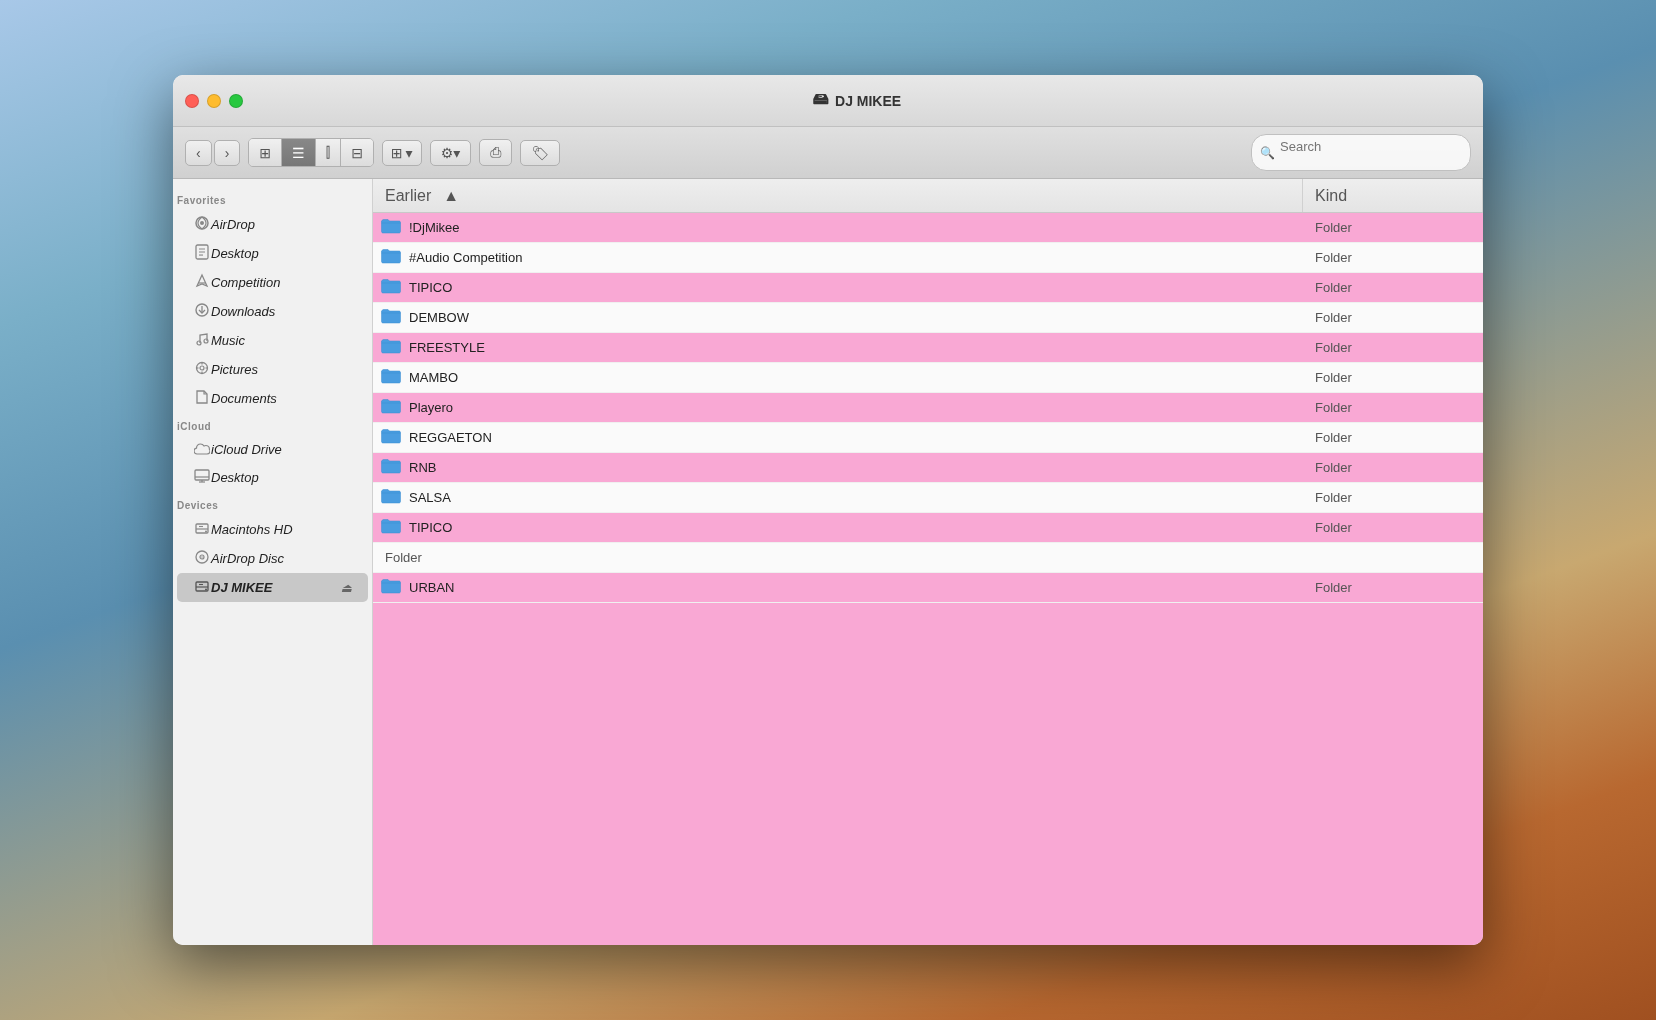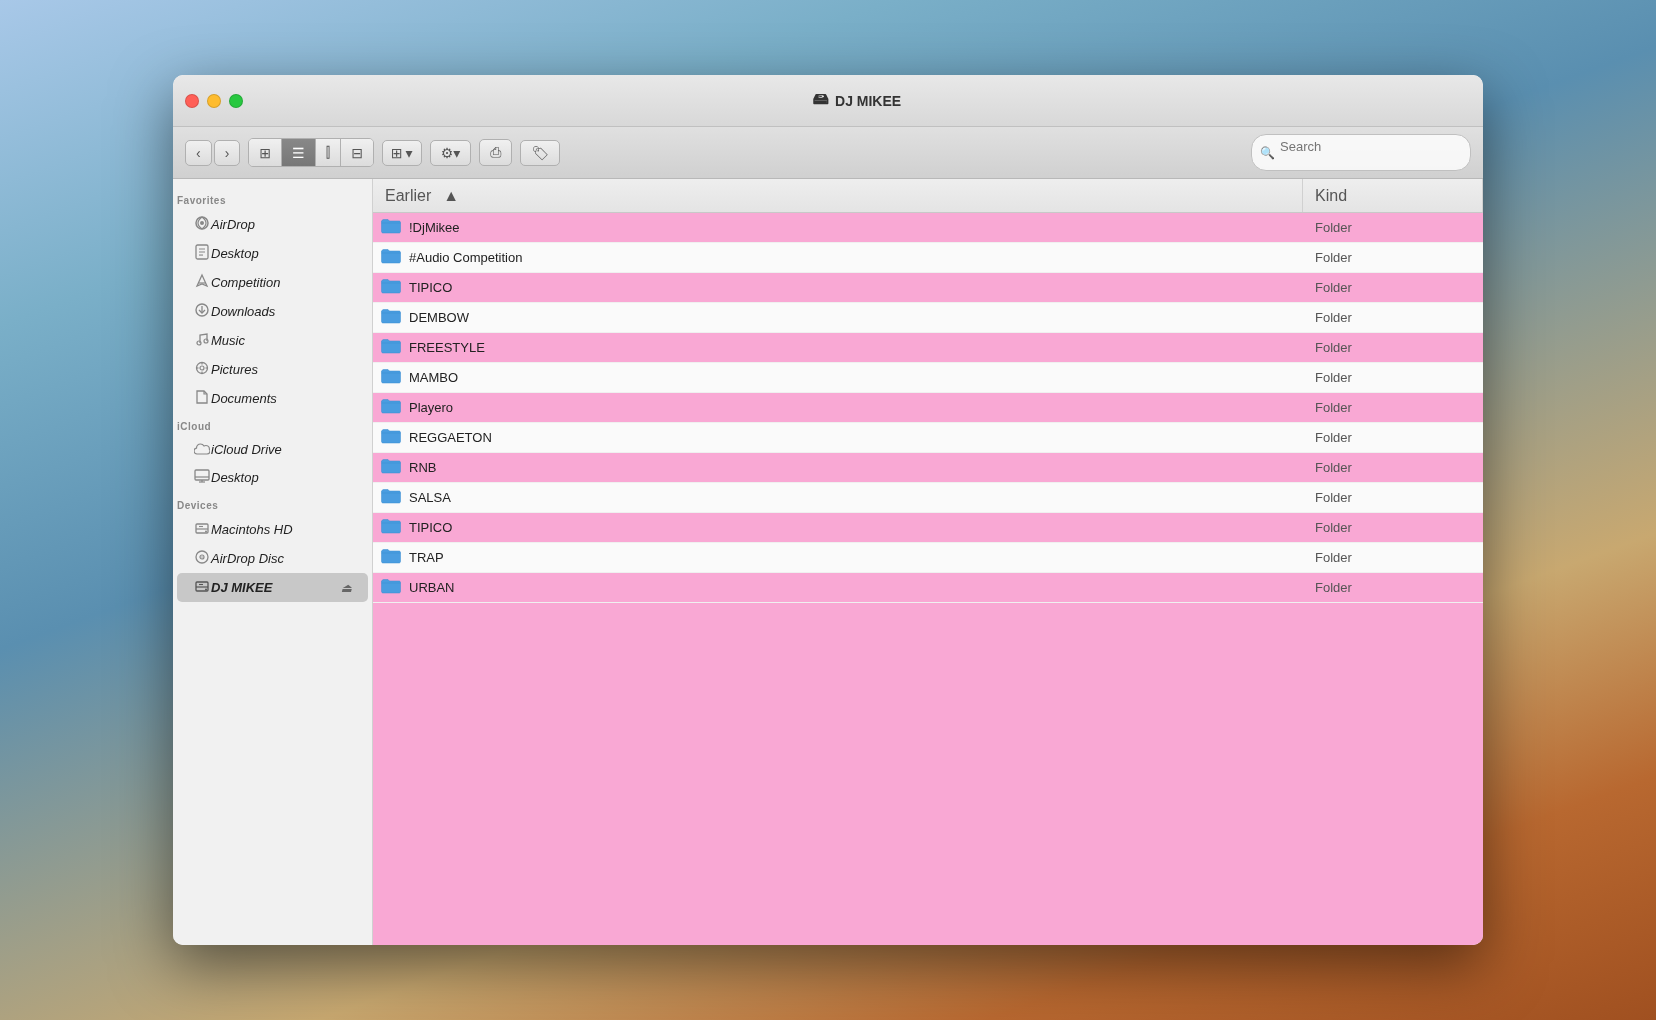--- a/index.html
+++ b/index.html
@@ -644,29 +644,20 @@
           <svg width="20" height="16" viewBox="0 0 20 16" fill="none">
             <path d="M1 3 C1 2 1.8 1.5 2.5 1.5 L7 1.5 L8.5 3 L18 3 C18.8 3 19.5 3.7 19.5 4.5 L19.5 13.5 C19.5 14.3 18.8 15 18 15 L2 15 C1.2 15 0.5 14.3 0.5 13.5 L0.5 3 Z" fill="#4a9de0" stroke="#3a8dd0" stroke-width="0.5"></path>
             <path d="M0.5 5 L19.5 5" stroke="#3a8dd0" stroke-width="0.5"></path>
           </svg>
         </span>
         <span>TIPICO</span>
       </div>
       <div class="file-kind-col">Folder</div>
     </div>
           <div class="file-row">
-      <div class="file-name-col">
-        <span class="folder-icon">
-          <svg width="20" height="16" viewBox="0 0 20 16" fill="none">
-            <path d="M1 3 C1 2 1.8 1.5 2.5 1.5 L7 1.5 L8.5 3 L18 3 C18.8 3 19.5 3.7 19.5 4.5 L19.5 13.5 C19.5 14.3 18.8 15 18 15 L2 15 C1.2 15 0.5 14.3 0.5 13.5 L0.5 3 Z" fill="#4a9de0" stroke="#3a8dd0" stroke-width="0.5"></path>
-            <path d="M0.5 5 L19.5 5" stroke="#3a8dd0" stroke-width="0.5"></path>
-          </svg>
-        </span>
-        <span>TRAP</span>
-      </div>
       <div class="file-kind-col">Folder</div>
     </div>
           <div class="file-row">
       <div class="file-name-col">
         <span class="folder-icon">
           <svg width="20" height="16" viewBox="0 0 20 16" fill="none">
             <path d="M1 3 C1 2 1.8 1.5 2.5 1.5 L7 1.5 L8.5 3 L18 3 C18.8 3 19.5 3.7 19.5 4.5 L19.5 13.5 C19.5 14.3 18.8 15 18 15 L2 15 C1.2 15 0.5 14.3 0.5 13.5 L0.5 3 Z" fill="#4a9de0" stroke="#3a8dd0" stroke-width="0.5"></path>
             <path d="M0.5 5 L19.5 5" stroke="#3a8dd0" stroke-width="0.5"></path>
           </svg>
         </span>

